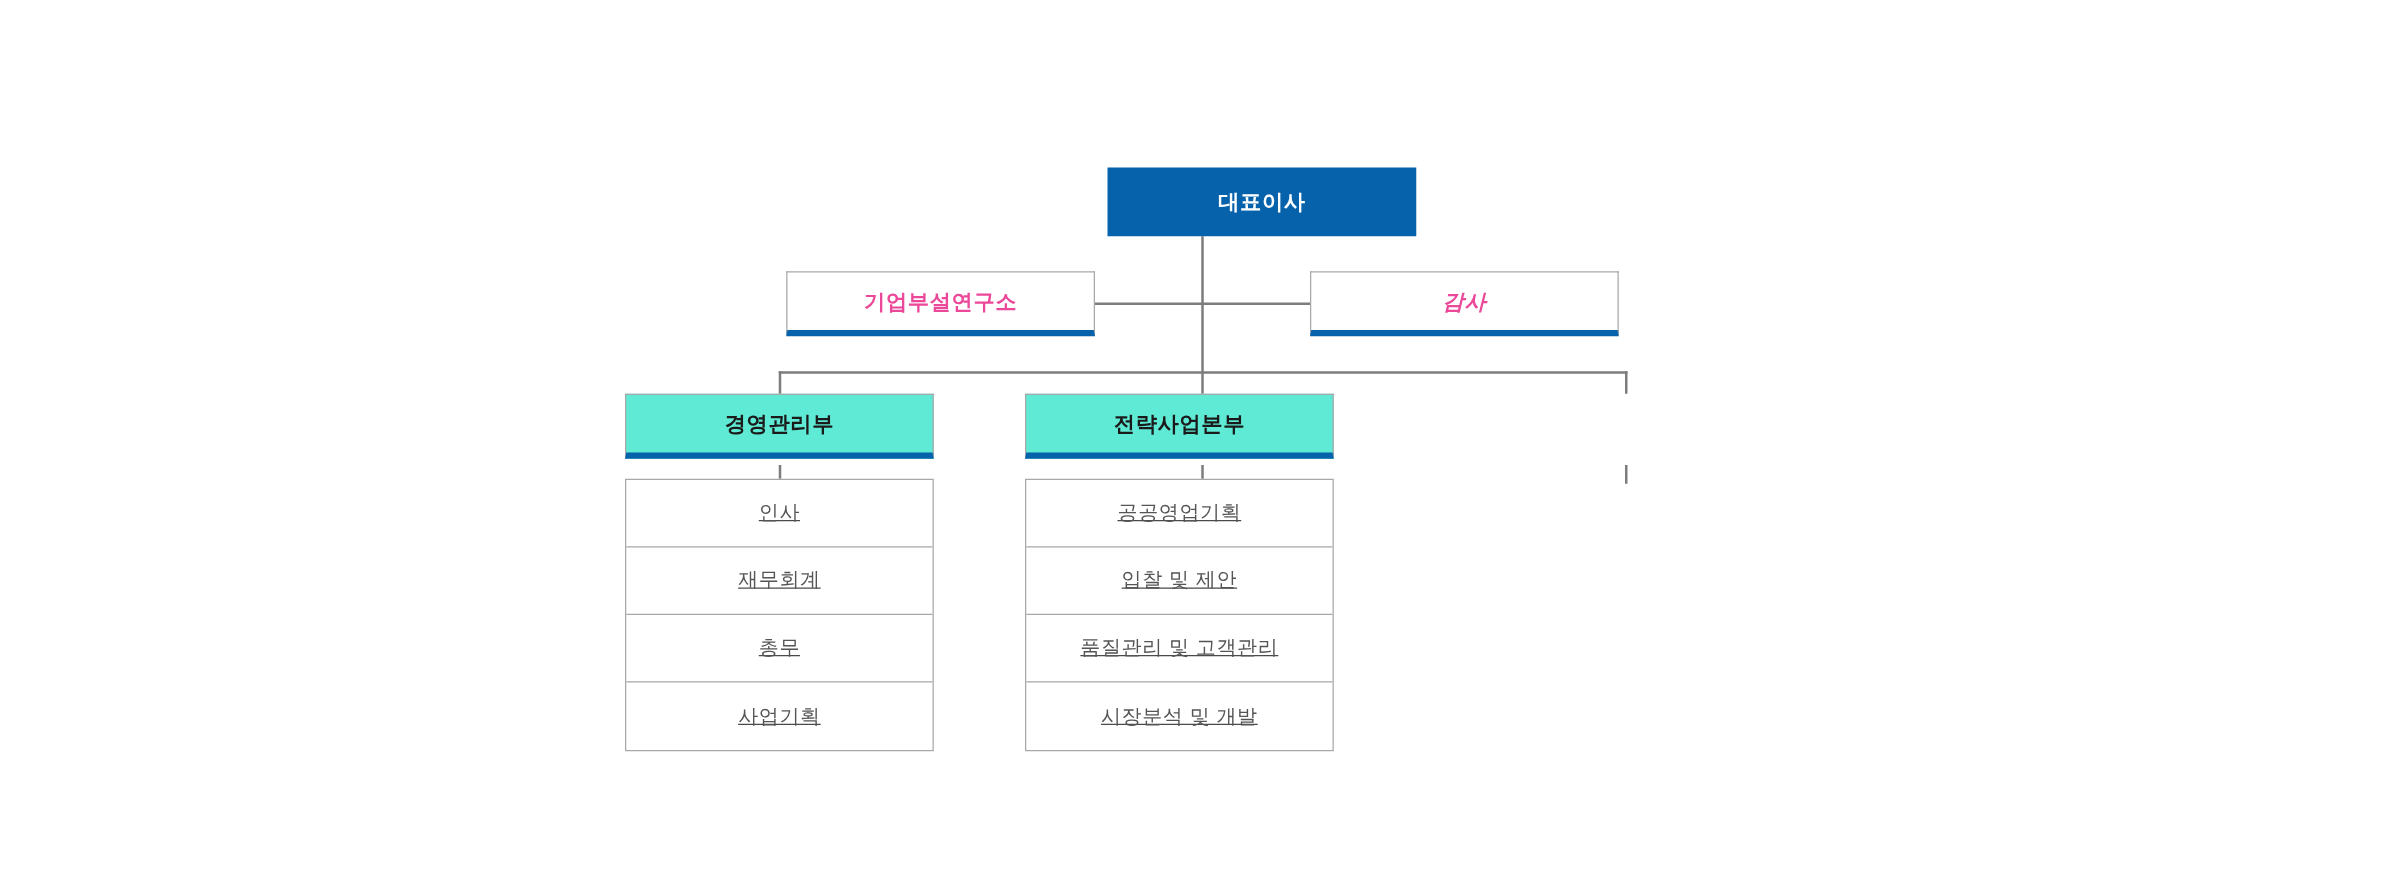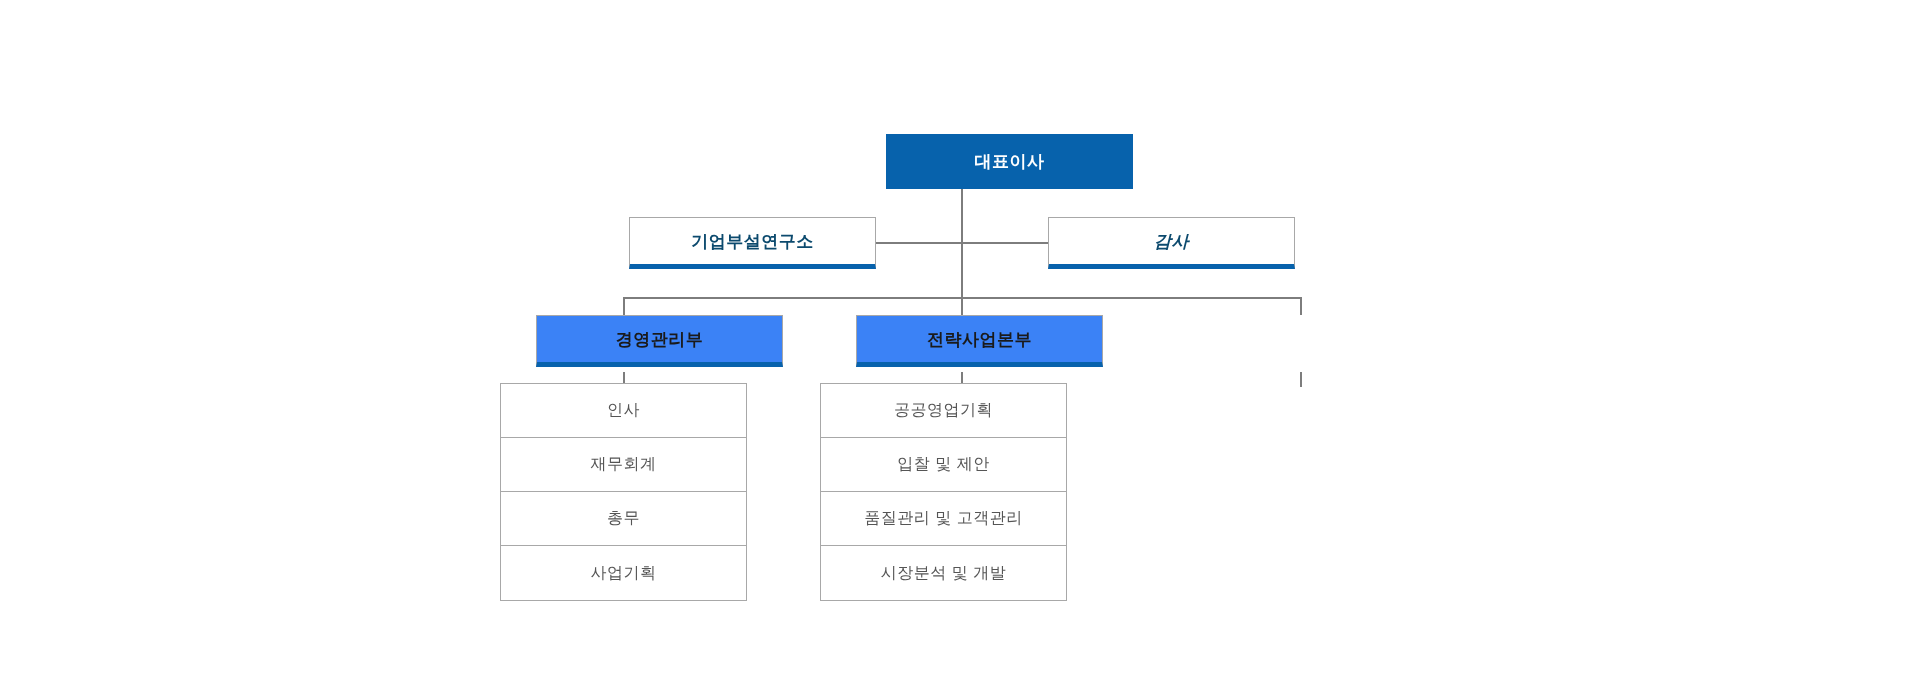--- a/index.html
+++ b/index.html
@@ -48,21 +48,21 @@
     font-weight: bold;
     letter-spacing: 0.5px;
   }
 
   
   .node-staff {
     top: 217px;
     width: 247px;
     height: 52px;
     border-bottom: 5px solid #0762ac;
-    color: #0c4a6e;
+    color: #ec4899;
     font-size: 17px;
     font-weight: bold;
     letter-spacing: 0.5px;
   }
   .node-staff.left  { left: 629px; }
   .node-staff.right { left: 1048px; font-style: italic; }
 
   
   .column {
     position: absolute;
@@ -71,40 +71,40 @@
     z-index: 5;
   }
   .column.c1 { left: 500px; }
   .column.c2 { left: 820px; }
   .column.c3 { left: 1178px; }
 
   .division-head {
     position: relative;
     width: 247px;
     height: 52px;
-    background: #3b82f6;
+    background: #5eead4;
     border: 1px solid #a8a8a8;
     border-bottom: 5px solid #0762ac;
     display: flex;
     align-items: center;
     justify-content: center;
     color: #1a1a1a;
     font-size: 17px;
     font-weight: bold;
     letter-spacing: 0.5px;
     text-align: center;
-    margin-left: 36px;
   }
 
   .sub-list {
     position: relative;
     margin-top: 16px;
     width: 247px;
     border: 1px solid #a8a8a8;
     background: #ffffff;
+    text-decoration: underline;
   }
   .sub-item {
     height: 54px;
     display: flex;
     align-items: center;
     justify-content: center;
     border-bottom: 1px solid #a8a8a8;
     color: #555555;
     font-size: 16px;
     font-weight: normal;

